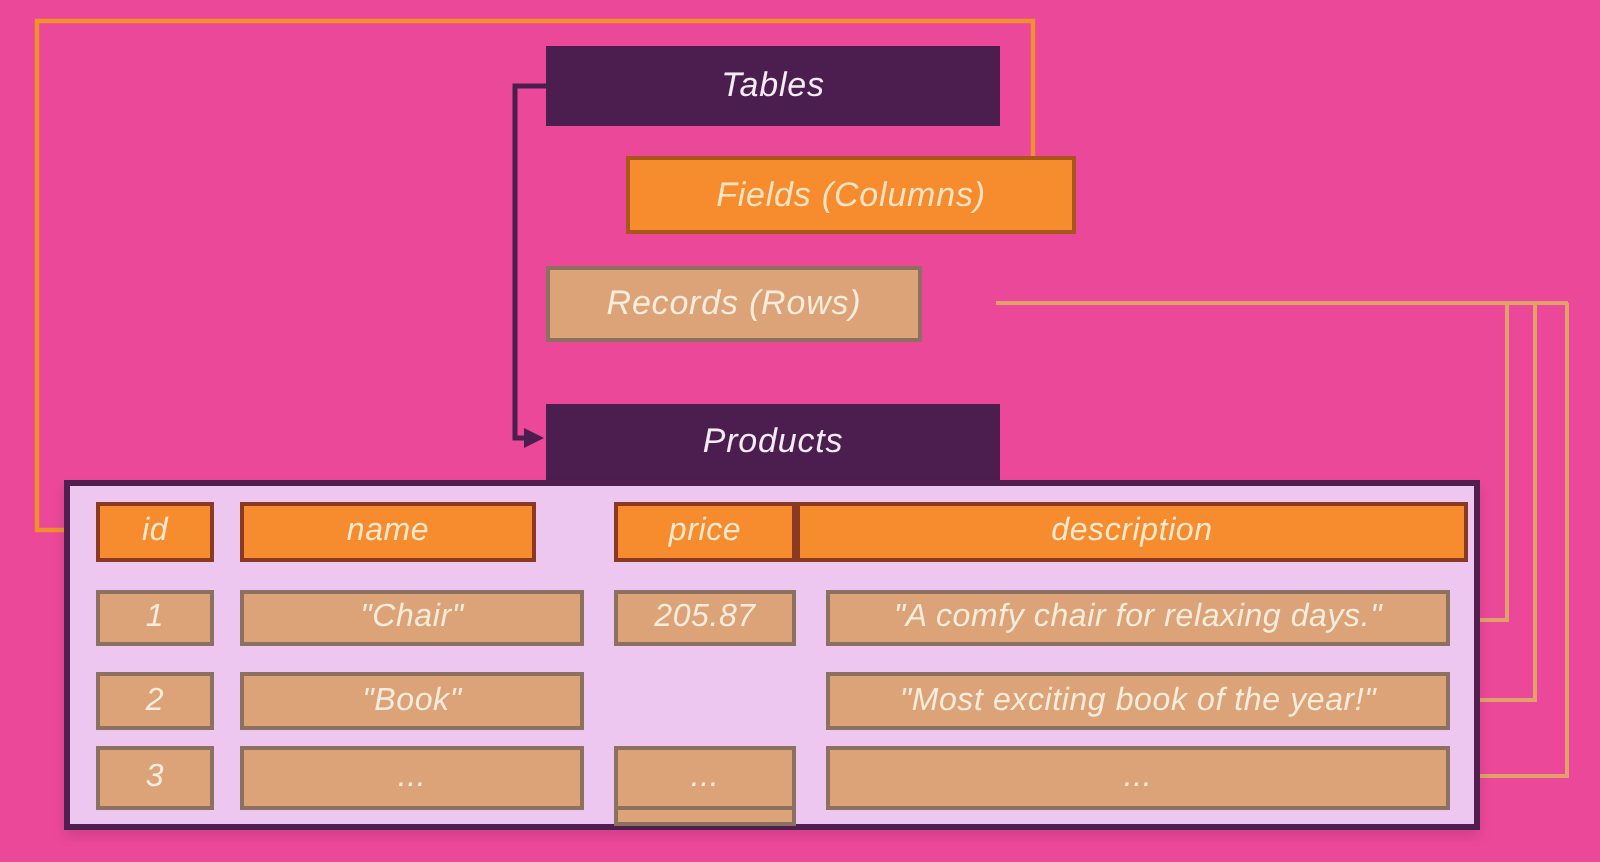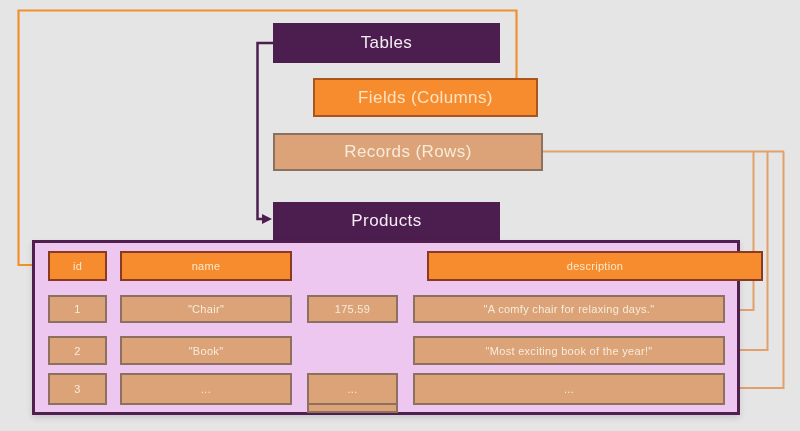--- a/index.html
+++ b/index.html
@@ -13,23 +13,24 @@
     --panel-border:#4f1f4f;
     --conn-orange:#f0912e;
     --conn-tan:#e2a16b;
     --cream:#f9e9cf;
     --white-text:#f3ecf3;
   }
   html,body{margin:0;padding:0;background:#ffffff;}
   .stage{
     position:relative;
     width:800px;height:431px;
-    background:#e5e5e5;
+    background:#ec4899;
     overflow:hidden;
     font-family:"Liberation Sans","DejaVu Sans",sans-serif;
+    font-style:italic;
   }
   .connector-layer{position:absolute;left:0;top:0;width:800px;height:431px;}
   .concept-box{
     position:absolute;
     box-sizing:border-box;
     display:flex;align-items:center;justify-content:center;
     font-size:17px;letter-spacing:.4px;
   }
   .concept-box.purple{background:var(--purple);color:var(--white-text);}
   .concept-box.orange{background:var(--orange);border:2px solid var(--orange-border);color:#fbe3c3;margin-left:40px;}
@@ -39,21 +40,21 @@
     left:32px;top:240px;width:708px;height:175px;
     box-sizing:border-box;
     background:var(--pink);
     border:3px solid var(--panel-border);
     box-shadow:0 3px 6px rgba(0,0,0,.12);
   }
   .cell{
     position:absolute;
     box-sizing:border-box;
     display:flex;align-items:center;justify-content:center;
-    font-size:11px;letter-spacing:.3px;
+    font-size:16px;letter-spacing:.3px;
     white-space:nowrap;overflow:hidden;
   }
   .cell.head{background:var(--orange);border:2px solid var(--head-border);color:var(--cream);}
   .cell.data{background:var(--tan);border:2px solid var(--tan-border);color:#f7ecdc;}
 </style>
 </head>
 <body>
 
 <div class="stage">
 
@@ -75,37 +76,38 @@
   </svg>
 
   <div class="concept-box purple" style="left:273px;top:23px;width:227px;height:40px;">
     <span>Tables</span>
   </div>
 
   <div class="concept-box orange" style="left:273px;top:78px;width:225px;height:39px;">
     <span>Fields (Columns)</span>
   </div>
 
-  <div class="concept-box tan" style="left:273px;top:133px;width:270px;height:38px;">
+  <div class="concept-box tan" style="left:273px;top:133px;width:188px;height:38px;">
     <span>Records (Rows)</span>
   </div>
 
   <div class="concept-box purple" style="left:273px;top:202px;width:227px;height:38px;align-items:center;">
     <span>Products</span>
   </div>
 
   <div class="db-panel">
 
     <div class="cell head" style="left:13px;top:8px;width:59px;height:30px;">id</div>
-    <div class="cell head" style="left:85px;top:8px;width:172px;height:30px;">name</div>
-    <div class="cell head" style="left:392px;top:8px;width:336px;height:30px;">description</div>
+    <div class="cell head" style="left:85px;top:8px;width:148px;height:30px;">name</div>
+    <div class="cell head" style="left:272px;top:8px;width:91px;height:30px;">price</div>
+    <div class="cell head" style="left:363px;top:8px;width:336px;height:30px;">description</div>
 
     <div class="cell data" style="left:13px;top:52px;width:59px;height:28px;">1</div>
     <div class="cell data" style="left:85px;top:52px;width:172px;height:28px;">"Chair"</div>
-    <div class="cell data" style="left:272px;top:52px;width:91px;height:28px;">175.59</div>
+    <div class="cell data" style="left:272px;top:52px;width:91px;height:28px;">205.87</div>
     <div class="cell data" style="left:378px;top:52px;width:312px;height:28px;">"A comfy chair for relaxing days."</div>
 
     <div class="cell data" style="left:13px;top:93px;width:59px;height:29px;">2</div>
     <div class="cell data" style="left:85px;top:93px;width:172px;height:29px;">"Book"</div>
     <div class="cell data" style="left:272px;top:93px;width:91px;height:29px;margin-top:48px;">10.99</div>
     <div class="cell data" style="left:378px;top:93px;width:312px;height:29px;">"Most exciting book of the year!"</div>
 
     <div class="cell data" style="left:13px;top:130px;width:59px;height:32px;">3</div>
     <div class="cell data" style="left:85px;top:130px;width:172px;height:32px;">...</div>
     <div class="cell data" style="left:272px;top:130px;width:91px;height:32px;">...</div>

